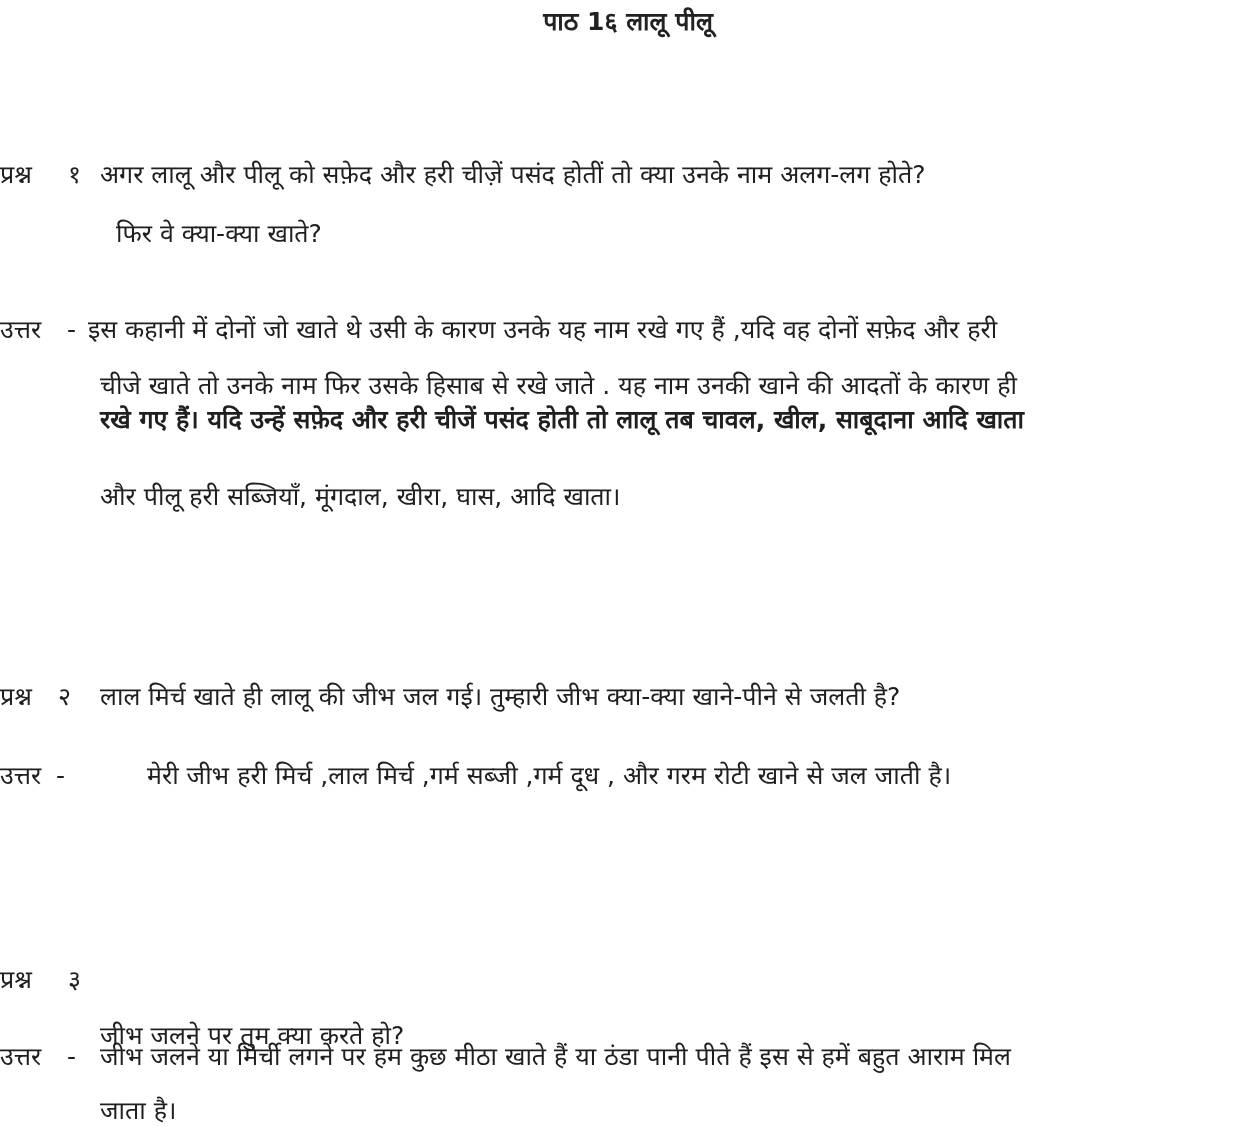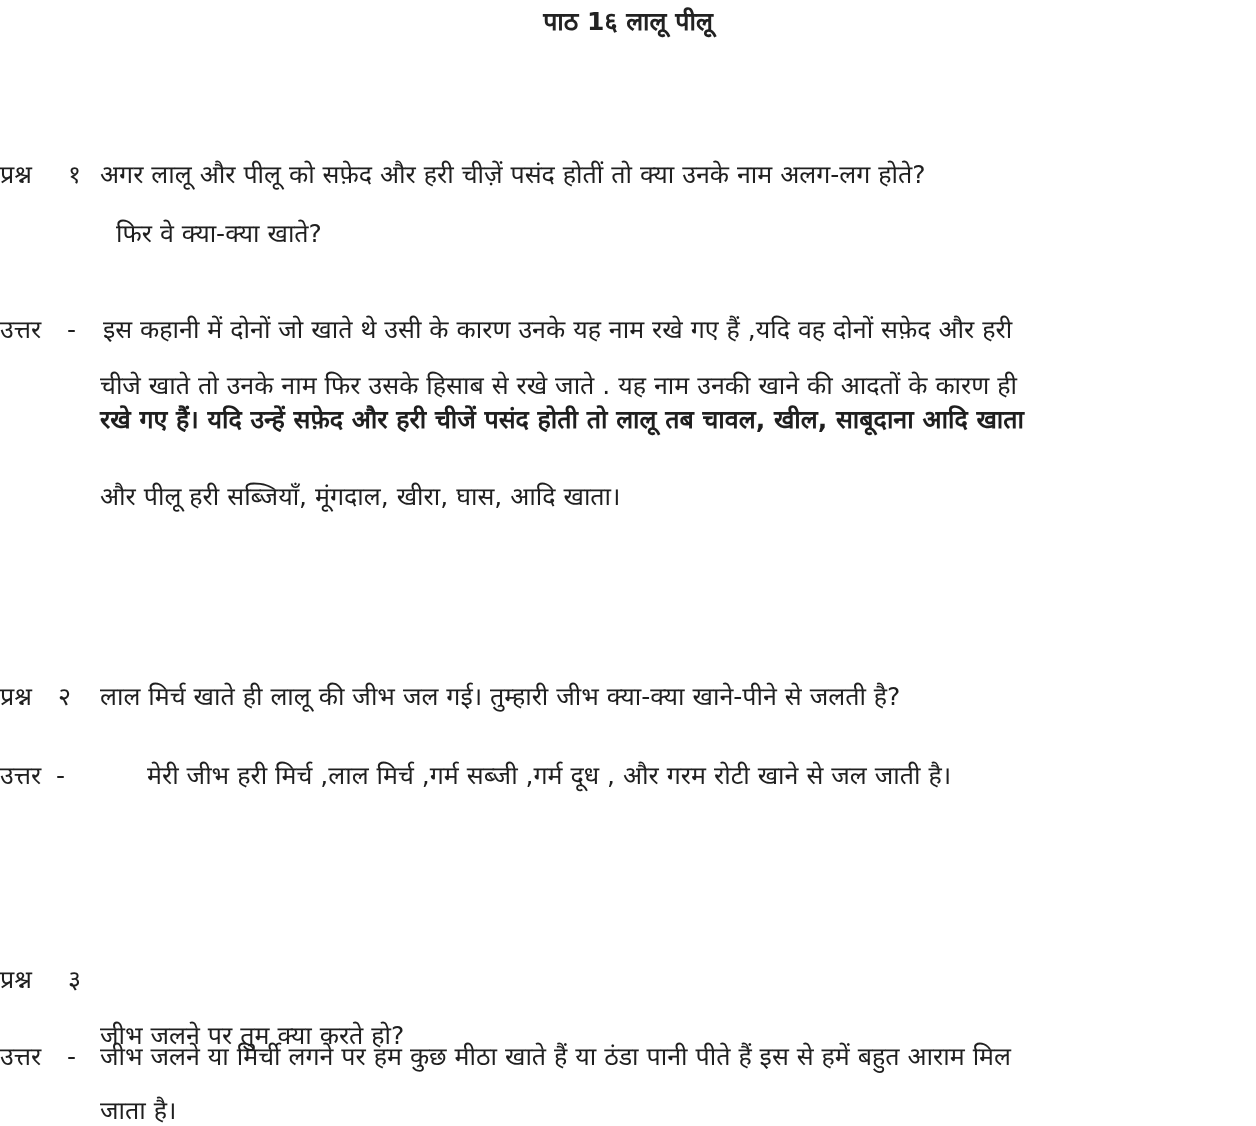--- a/index.html
+++ b/index.html
@@ -48,21 +48,21 @@
 
 <div>
   <span class="label" style="top:155px; left:0px;">प्रश्न</span>
   <span class="label" style="top:155px; left:68px;">१</span>
   <span class="line" style="top:155px; left:100px;">अगर लालू और पीलू को सफ़ेद और हरी चीज़ें पसंद होतीं तो क्या उनके नाम अलग-लग होते?</span>
   <span class="line" style="top:214px; left:100px;margin-left:16px;">फिर वे क्या-क्या खाते?</span>
 </div>
 <div>
   <span class="label" style="top:310px; left:0px;">उत्तर</span>
   <span class="label" style="top:310px; left:67px;">-</span>
-  <span class="line" style="top:310px; left:103px;">इस कहानी में दोनों जो खाते थे उसी के कारण उनके यह नाम रखे गए हैं ,यदि वह दोनों सफ़ेद और हरी</span>
+  <span class="line" style="top:310px; left:88px;">इस कहानी में दोनों जो खाते थे उसी के कारण उनके यह नाम रखे गए हैं ,यदि वह दोनों सफ़ेद और हरी</span>
   <span class="line" style="top:366px; left:100px;">चीजे खाते तो उनके नाम फिर उसके हिसाब से रखे जाते . यह  नाम उनकी खाने की आदतों के कारण ही</span>
   <span class="line" style="top:400px; left:100px;font-weight:bold;">रखे गए हैं।  यदि उन्हें सफ़ेद और हरी चीजें पसंद होती तो लालू तब चावल, खील, साबूदाना आदि खाता</span>
   <span class="line" style="top:477px; left:100px;text-align:right;">और पीलू हरी सब्जियाँ, मूंगदाल, खीरा, घास, आदि खाता।</span>
 </div>
 
 <div>
   <span class="label" style="top:677px; left:0px;">प्रश्न</span>
   <span class="label" style="top:677px; left:58px;">२</span>
   <span class="line" style="top:677px; left:100px;">लाल मिर्च खाते ही लालू की जीभ जल गई। तुम्हारी जीभ क्या-क्या खाने-पीने से जलती है?</span>
 </div>

